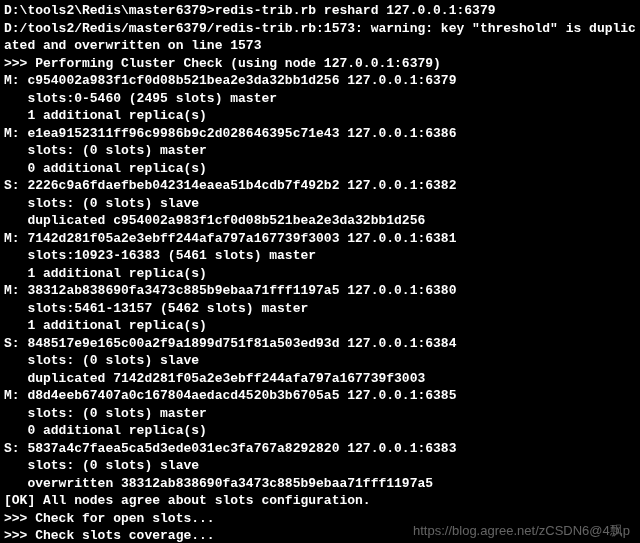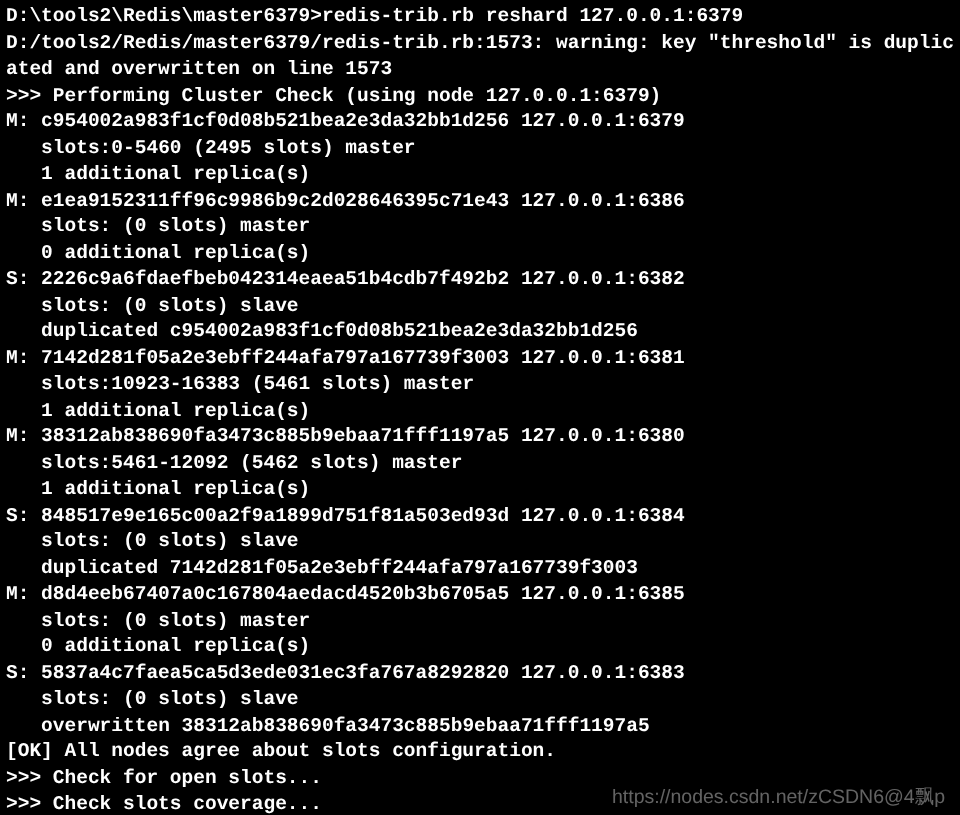--- a/index.html
+++ b/index.html
@@ -43,31 +43,31 @@
 <span>M: e1ea9152311ff96c9986b9c2d028646395c71e43 127.0.0.1:6386</span>
 <span>   slots: (0 slots) master</span>
 <span>   0 additional replica(s)</span>
 <span>S: 2226c9a6fdaefbeb042314eaea51b4cdb7f492b2 127.0.0.1:6382</span>
 <span>   slots: (0 slots) slave</span>
 <span>   duplicated c954002a983f1cf0d08b521bea2e3da32bb1d256</span>
 <span>M: 7142d281f05a2e3ebff244afa797a167739f3003 127.0.0.1:6381</span>
 <span>   slots:10923-16383 (5461 slots) master</span>
 <span>   1 additional replica(s)</span>
 <span>M: 38312ab838690fa3473c885b9ebaa71fff1197a5 127.0.0.1:6380</span>
-<span>   slots:5461-12092 (5462 slots) master</span>
+<span>   slots:5461-13157 (5462 slots) master</span>
 <span>   1 additional replica(s)</span>
 <span>S: 848517e9e165c00a2f9a1899d751f81a503ed93d 127.0.0.1:6384</span>
 <span>   slots: (0 slots) slave</span>
 <span>   duplicated 7142d281f05a2e3ebff244afa797a167739f3003</span>
 <span>M: d8d4eeb67407a0c167804aedacd4520b3b6705a5 127.0.0.1:6385</span>
 <span>   slots: (0 slots) master</span>
 <span>   0 additional replica(s)</span>
 <span>S: 5837a4c7faea5ca5d3ede031ec3fa767a8292820 127.0.0.1:6383</span>
 <span>   slots: (0 slots) slave</span>
 <span>   overwritten 38312ab838690fa3473c885b9ebaa71fff1197a5</span>
 <span>[OK] All nodes agree about slots configuration.</span>
 <span>&gt;&gt;&gt; Check for open slots...</span>
 <span>&gt;&gt;&gt; Check slots coverage...</span>
 
 
 </div>
 
-<div class="watermark">https://nodes.csdn.net/zCSDN6@4飘p</div>
+<div class="watermark">https://blog.agree.net/zCSDN6@4飘p</div>
 
 </body></html>

